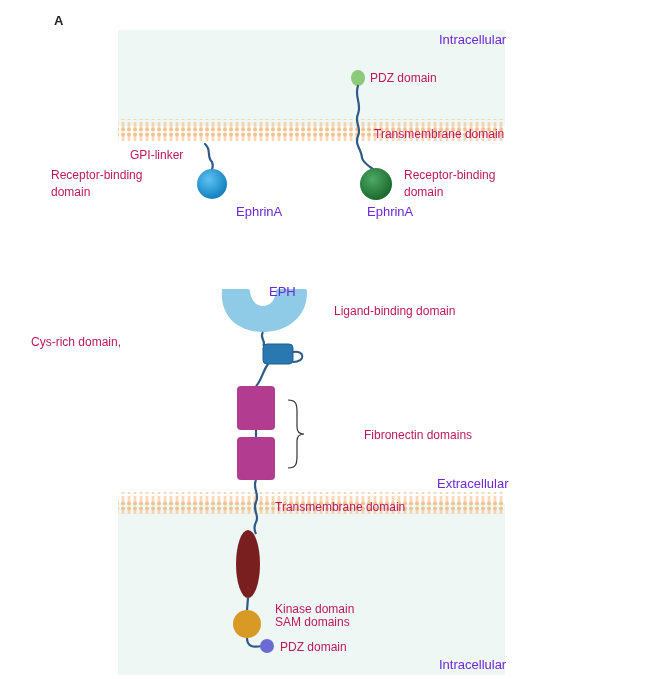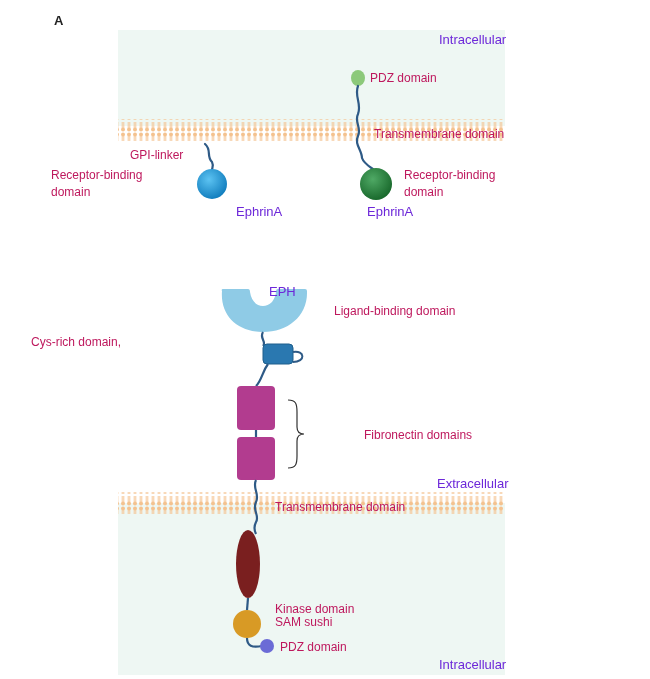--- a/index.html
+++ b/index.html
@@ -94,15 +94,15 @@
 
 <div class="abs bold" style="left:249px; top:284px;">EPH</div>
 <div class="abs lbl" style="left:334px; top:303px;">Ligand-binding domain</div>
 <div class="abs lbl" style="left:31px; top:334px;">
   <div>Cys-rich domain,</div>
 </div>
 <div class="abs lbl" style="left:318px; top:427px;margin-left:46px;">Fibronectin domains</div>
 <div class="abs bold" style="left:417px; top:476px;text-align:center;">Extracellular</div>
 <div class="abs lbl" style="left:275px; top:499px;">Transmembrane domain</div>
 <div class="abs lbl" style="left:275px; top:557px;margin-top:44px;">Kinase domain</div>
-<div class="abs lbl" style="left:275px; top:614px;">SAM sushi</div>
+<div class="abs lbl" style="left:275px; top:614px;">SAM domains</div>
 <div class="abs lbl" style="left:280px; top:639px;">PDZ domain</div>
 <div class="abs bold" style="left:419px; top:657px;">Intracellular</div>
 
 </body></html>

